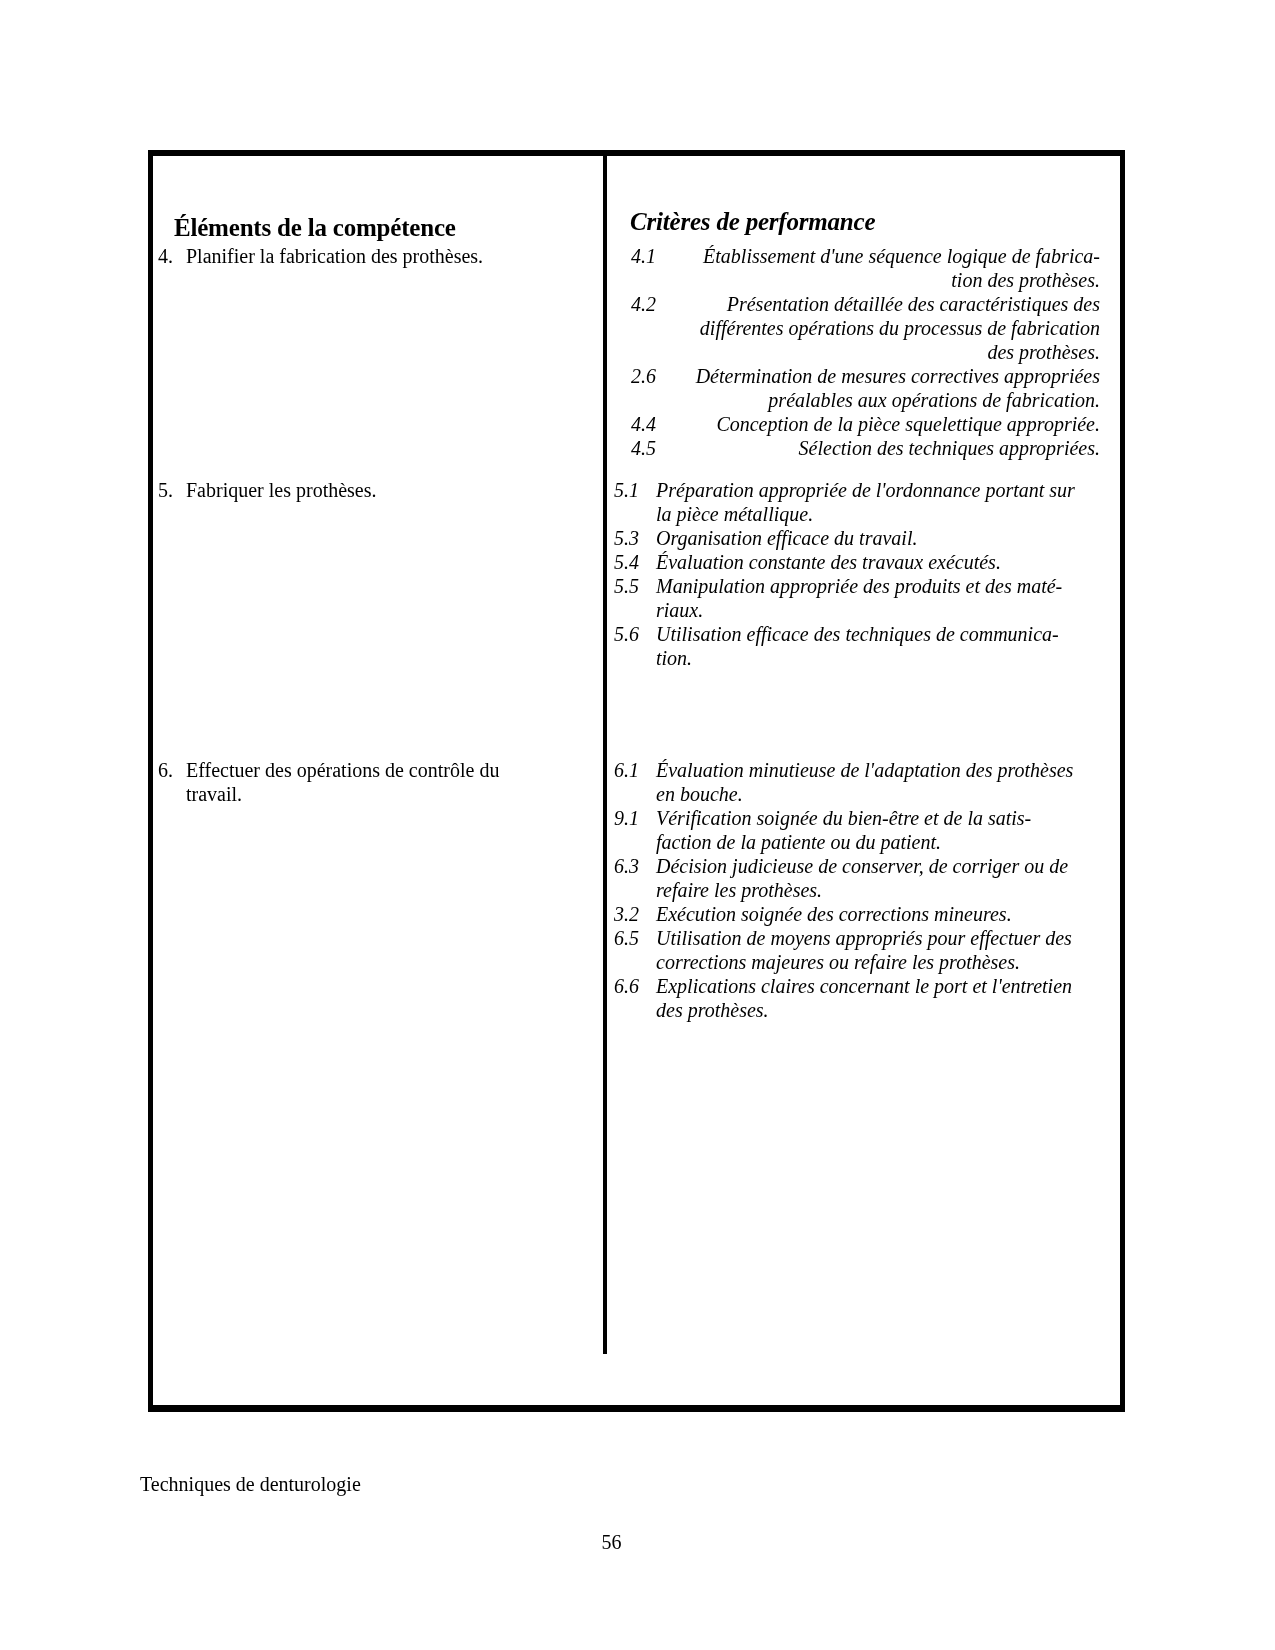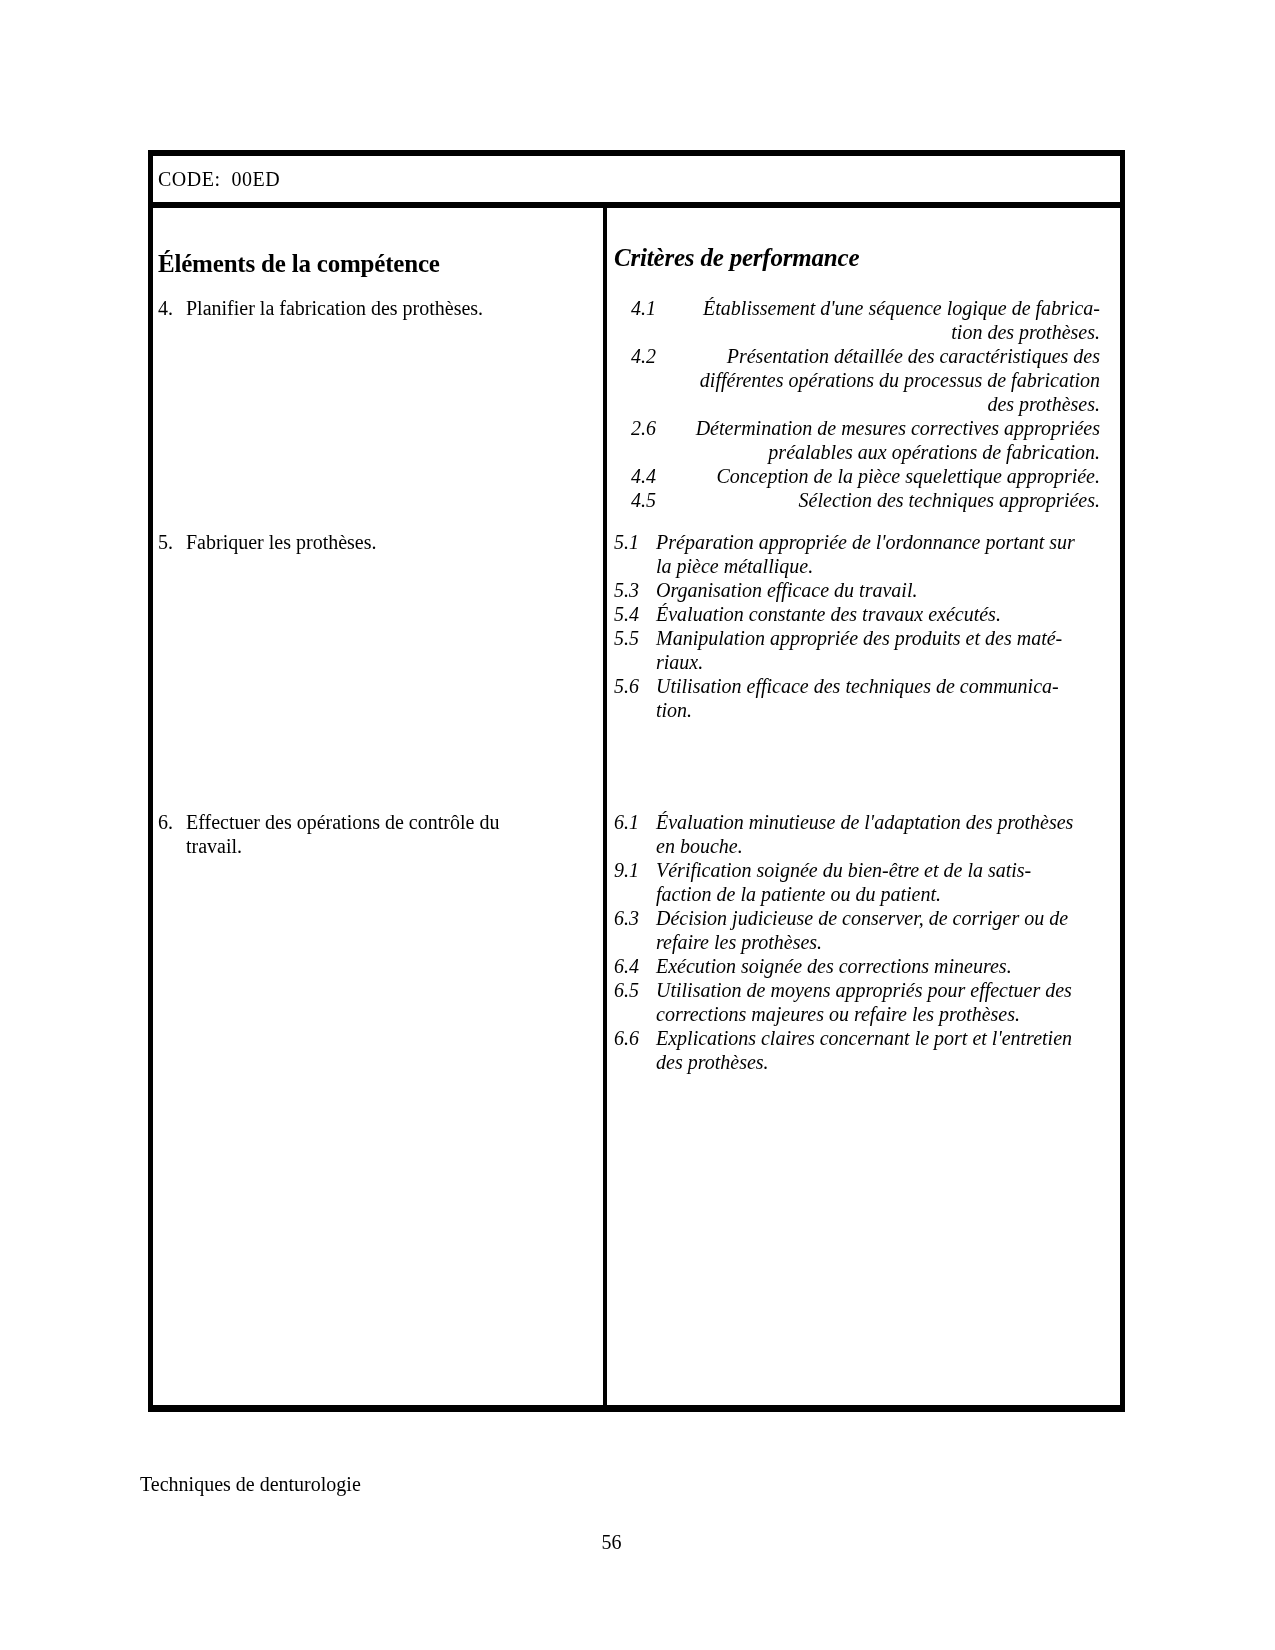--- a/index.html
+++ b/index.html
@@ -63,21 +63,21 @@
   .right-col {
     position: absolute;
     left: 454px;
     top: 0;
     right: 16px;
     height: 100%;
     font-style: italic;
   }
   .col-header {
     position: absolute;
-    margin: 0;
+    margin: 16px;
     font-size: 25px;
     line-height: 28px;
     font-weight: bold;
     letter-spacing: -0.2px;
   }
   .left-col .col-header { left: 5px; top: 42px; }
   .right-col .col-header { left: 7px; top: 36px; }
   .element-item {
     position: absolute;
     left: 5px;
@@ -123,23 +123,20 @@
     font-size: 20px;
   }
 </style>
 </head>
 <body>
 
 <div class="page">
 
   <div class="doc-table">
 
-    <div class="code-row">
-      <span class="code-text">CODE:  00ED</span>
-    </div>
 
     <div class="main-area">
       <div class="col-divider"></div>
 
       <div class="left-col">
         <h2 class="col-header">Éléments de la compétence</h2>
 
         <div class="element-item" style="top:88px;">
           <span class="e-num">4.</span>
           <span class="e-text">Planifier la fabrication des prothèses.</span>
@@ -223,21 +220,21 @@
             <span class="c-num">9.1</span>
             <span class="c-text">Vérification soignée du bien-être et de la satis-
 faction de la patiente ou du patient.</span>
           </div>
           <div class="criterion">
             <span class="c-num">6.3</span>
             <span class="c-text">Décision judicieuse de conserver, de corriger ou de
 refaire les prothèses.</span>
           </div>
           <div class="criterion">
-            <span class="c-num">6.4</span>
+            <span class="c-num">3.2</span>
             <span class="c-text">Exécution soignée des corrections mineures.</span>
           </div>
           <div class="criterion">
             <span class="c-num">6.5</span>
             <span class="c-text">Utilisation de moyens appropriés pour effectuer des
 corrections majeures ou refaire les prothèses.</span>
           </div>
           <div class="criterion">
             <span class="c-num">6.6</span>
             <span class="c-text">Explications claires concernant le port et l'entretien

